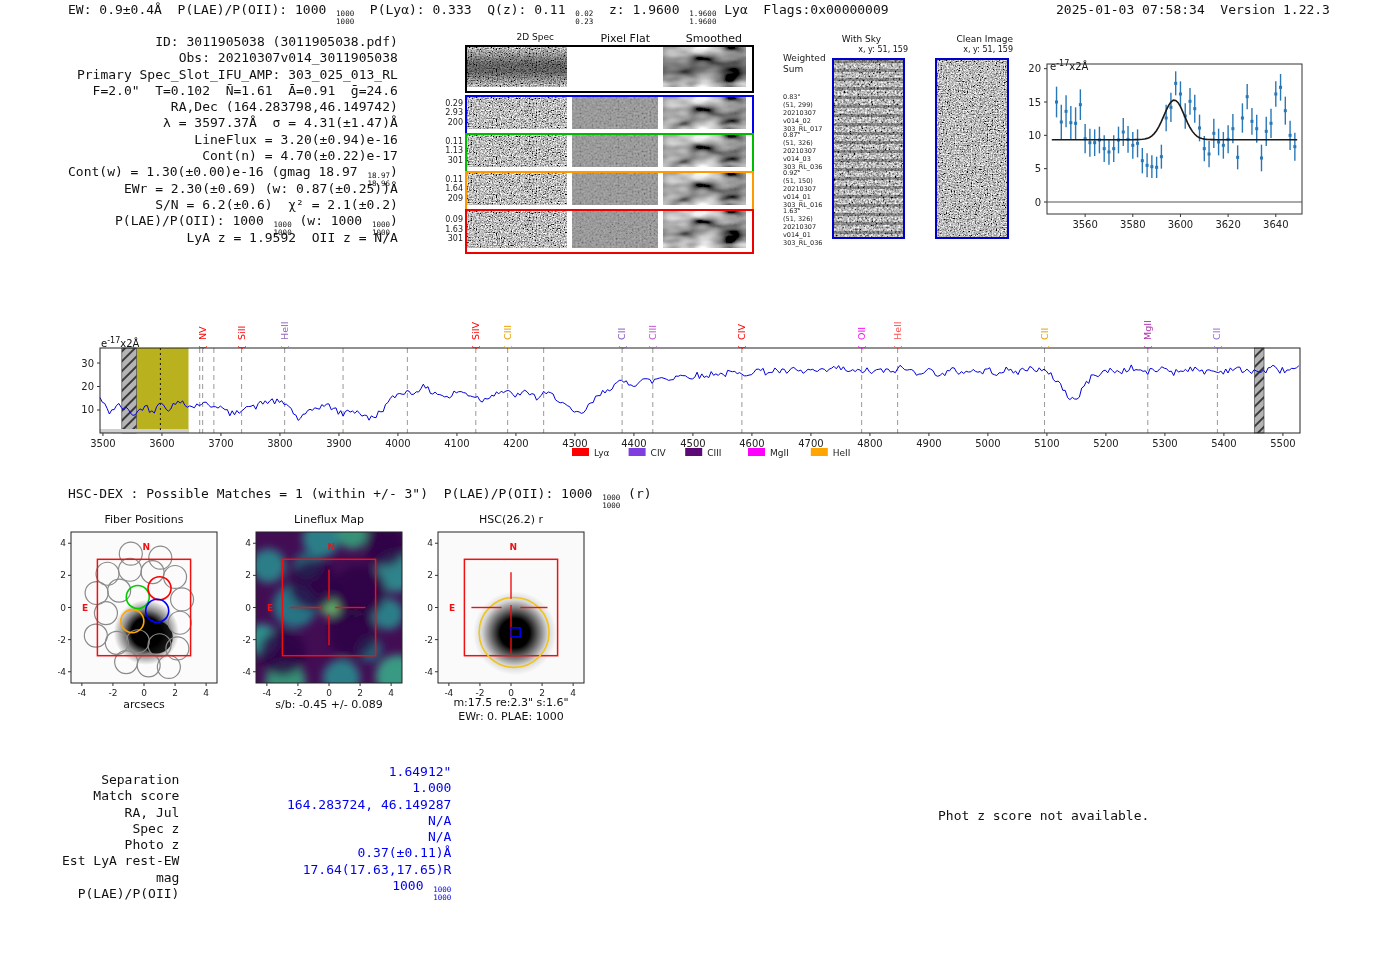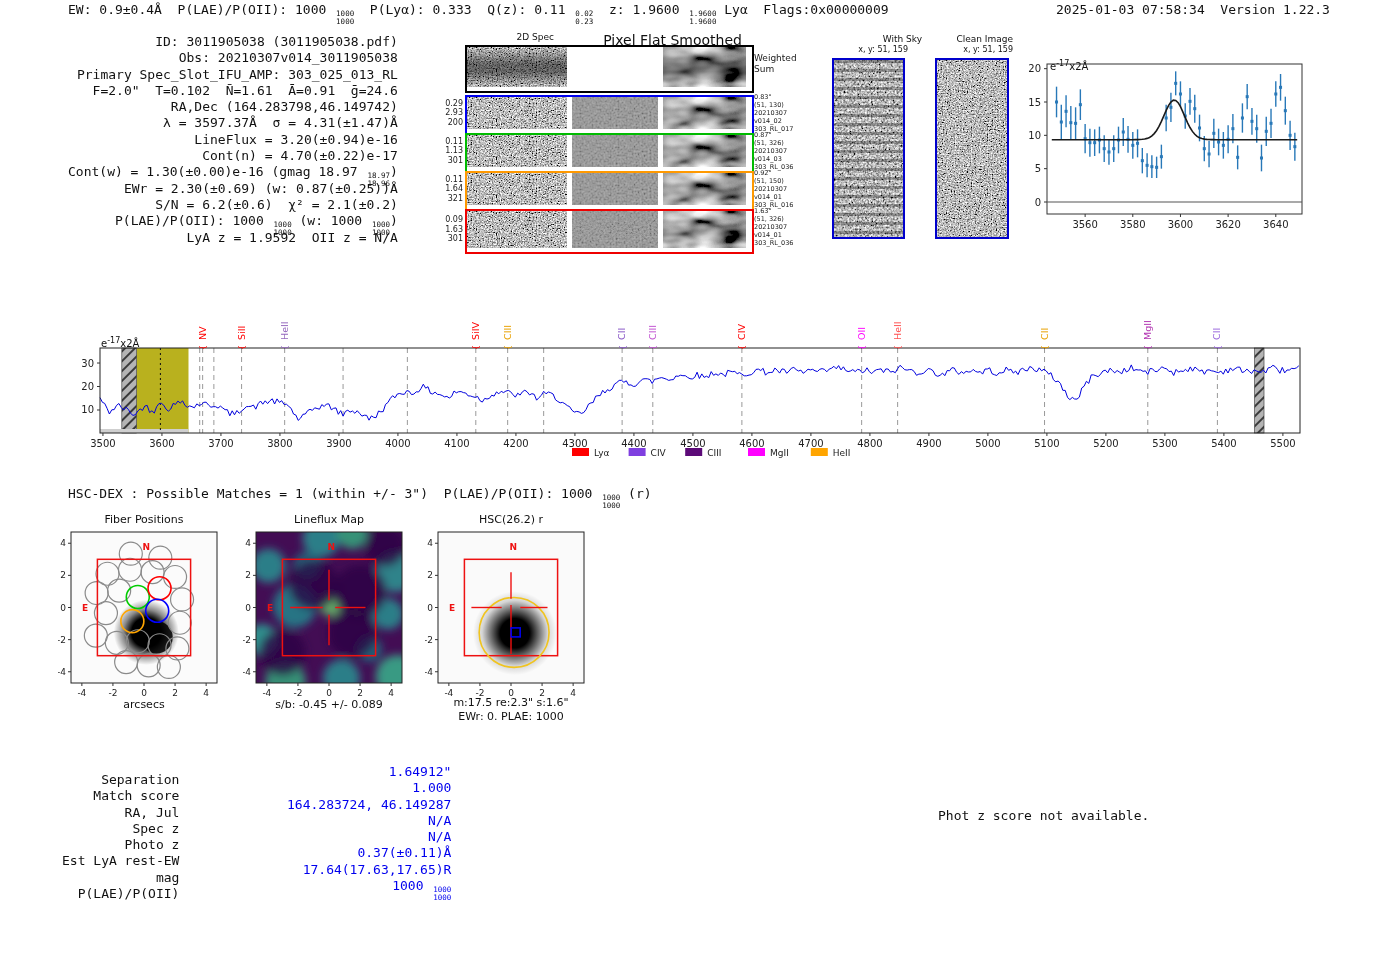--- a/index.html
+++ b/index.html
@@ -9,21 +9,21 @@
   .mono13{font-size:13px;line-height:16.3px;white-space:pre;text-align:right;}
   .mono13 .line{height:16.3px;}
   sup{font-size:8px;}
   .frac{display:inline-flex;flex-direction:column;font-size:7.5px;line-height:7.5px;vertical-align:-2px;margin-left:2px;}
   .sans{font-family:"DejaVu Sans","Liberation Sans",sans-serif;}
   .ctr{text-align:right;}
   .spec2d-row{position:absolute;display:flex;background:#fff;}
   .spec2d-cell{height:100%;}
   .cellgap{width:5px;height:100%;background:#fff;}
   .leftlab{position:absolute;width:22px;text-align:right;font-size:8px;line-height:9.5px;color:#222;font-family:"DejaVu Sans","Liberation Sans",sans-serif;}
-  .rightlab{position:absolute;width:64px;text-align:left;font-size:6.5px;line-height:8px;color:#222;font-family:"DejaVu Sans","Liberation Sans",sans-serif;}
+  .rightlab{position:absolute;width:64px;text-align:left;font-size:6.5px;line-height:8px;color:#222;font-family:"DejaVu Sans","Liberation Sans",sans-serif;padding-left:29px;}
   .skybox{position:absolute;border:2px solid #0000cc;overflow:hidden;}
   .stripes{position:absolute;left:0;top:0;width:100%;height:100%;
     background:repeating-linear-gradient(to bottom, rgba(0,0,0,0.30) 0px 3px, rgba(255,255,255,0.0) 3px 9px);}
   .bluetxt{color:#0000ee;}
   svg text{font-family:"DejaVu Sans","Liberation Sans",sans-serif;}
 </style>
 </head>
 <body>
 
 <svg width="0" height="0" style="position:absolute" aria-hidden="true">
@@ -87,22 +87,22 @@
     </pattern>
   </defs>
 </svg>
 
 <div class="abs mono13" style="left:68px;top:2px;">EW: 0.9±0.4Å  P(LAE)/P(OII): 1000 <span class="frac"><span>1000</span><span>1000</span></span>  P(Lyα): 0.333  Q(z): 0.11 <span class="frac"><span>0.02</span><span>0.23</span></span>  z: 1.9600 <span class="frac"><span>1.9600</span><span>1.9600</span></span> Lyα  Flags:0x00000009</div>
 <div class="abs mono13" style="left:1056px;top:2px;">2025-01-03 07:58:34  Version 1.22.3</div>
 
 <div class="abs mono13" style="left:68px;top:34px;" id="info-block"><div class="line">ID: 3011905038 (3011905038.pdf)</div><div class="line">Obs: 20210307v014_3011905038</div><div class="line">Primary Spec_Slot_IFU_AMP: 303_025_013_RL</div><div class="line">F=2.0"  T=0.102  N̄=1.61  Ā=0.91  ḡ=24.6</div><div class="line">RA,Dec (164.283798,46.149742)</div><div class="line">λ = 3597.37Å  σ = 4.31(±1.47)Å</div><div class="line">LineFlux = 3.20(±0.94)e-16</div><div class="line">Cont(n) = 4.70(±0.22)e-17</div><div class="line">Cont(w) = 1.30(±0.00)e-16 (gmag 18.97 <span class="frac"><span>18.97</span><span>18.96</span></span>)</div><div class="line">EWr = 2.30(±0.69) (w: 0.87(±0.25))Å</div><div class="line">S/N = 6.2(±0.6)  χ² = 2.1(±0.2)</div><div class="line">P(LAE)/P(OII): 1000 <span class="frac"><span>1000</span><span>1000</span></span> (w: 1000 <span class="frac"><span>1000</span><span>1000</span></span>)</div><div class="line">LyA z = 1.9592  OII z = N/A</div></div>
 
 <div class="abs sans ctr" style="left:478px;top:32px;width:76px;font-size:9px;">2D Spec</div>
-<div class="abs sans ctr" style="left:586px;top:32px;width:80px;font-size:14px;">Pixel Flat</div>
-<div class="abs sans ctr" style="left:662px;top:32px;width:80px;font-size:14px;">Smoothed</div>
+<div class="abs sans ctr" style="left:570px;top:32px;width:80px;font-size:11px;">Pixel Flat</div>
+<div class="abs sans ctr" style="left:662px;top:32px;width:80px;font-size:11px;">Smoothed</div>
 <div class="abs" id="spec2d-rows">
     <div class="spec2d-row" style="left: 465px; top: 45px; width: 285px; height: 44px; border: 2px solid rgb(0, 0, 0);">
       <div class="spec2d-cell" style="width: 100px;"><svg width="100" height="40">
           <rect width="100" height="40" fill="#9a9a9a" filter="url(#fGrain)"></rect>
           <rect width="100" height="40" fill="url(#gBandV)" opacity="0.6"></rect>
         </svg></div>
       <div class="cellgap"></div>
       <div class="spec2d-cell" style="width: 86px;"><svg width="86" height="40">
           <rect width="86" height="40" fill="#ffffff"></rect>
         </svg></div>
@@ -131,21 +131,21 @@
           <rect width="83" height="32" fill="url(#gBandV)" opacity="0.3"></rect>
         </svg></div>
     </div>
     <div class="leftlab" style="left: 441px; top: 98.75px;">
       <div>0.29</div>
       <div>2.93</div>
       <div>200</div>
     </div>
     <div class="rightlab" style="left: 754px; top: 93px;">
       <div>0.83"</div>
-      <div>(51, 130)</div>
+      <div>(51, 299)</div>
       <div>20210307</div>
       <div>v014_02</div>
       <div>303_RL_017</div>
     </div>
     <div class="spec2d-row" style="left: 465px; top: 133px; width: 285px; height: 36px; border: 2px solid rgb(0, 187, 0);">
       <div class="spec2d-cell" style="width: 100px;"><svg width="100" height="32">
           <rect width="100" height="32" fill="#9a9a9a" filter="url(#fGrain)"></rect>
         </svg></div>
       <div class="cellgap"></div>
       <div class="spec2d-cell" style="width: 86px;"><svg width="86" height="32">
@@ -181,21 +181,21 @@
         </svg></div>
       <div class="cellgap"></div>
       <div class="spec2d-cell" style="width: 83px;"><svg width="83" height="32">
           <rect width="83" height="32" fill="#bdbdbd" filter="url(#fSmooth)"></rect>
           <rect width="83" height="32" fill="url(#gBandV)" opacity="0.3"></rect>
         </svg></div>
     </div>
     <div class="leftlab" style="left: 441px; top: 174.75px;">
       <div>0.11</div>
       <div>1.64</div>
-      <div>321</div>
+      <div>209</div>
     </div>
     <div class="rightlab" style="left: 754px; top: 169px;">
       <div>0.92"</div>
       <div>(51, 150)</div>
       <div>20210307</div>
       <div>v014_01</div>
       <div>303_RL_016</div>
     </div>
     <div class="spec2d-row" style="left: 465px; top: 209px; width: 285px; height: 41px; border: 2px solid rgb(238, 0, 0);">
       <div class="spec2d-cell" style="width: 100px;"><svg width="100" height="37">
@@ -219,21 +219,21 @@
     </div>
     <div class="rightlab" style="left: 754px; top: 207px;">
       <div>1.63"</div>
       <div>(51, 326)</div>
       <div>20210307</div>
       <div>v014_01</div>
       <div>303_RL_036</div>
     </div>
   </div>
 
-<div class="abs sans ctr" style="left:840px;top:34px;width:82px;font-size:9px;">With Sky</div>
+<div class="abs sans ctr" style="left:799px;top:34px;width:82px;font-size:9px;">With Sky</div>
 <div class="abs sans ctr" style="left:826px;top:45px;width:82px;font-size:8px;">x, y: 51, 159</div>
 <div class="skybox" style="left:832px;top:58px;width:69px;height:177px;">
   <svg width="69" height="177">
       <rect width="69" height="177" fill="#999" filter="url(#fGrainFine)"></rect>
     </svg>
   <div class="stripes"></div>
 </div>
 <div class="abs sans ctr" style="left:929px;top:34px;width:84px;font-size:9px;">Clean Image</div>
 <div class="abs sans ctr" style="left:929px;top:45px;width:84px;font-size:8px;">x, y: 51, 159</div>
 <div class="skybox" style="left:935px;top:58px;width:70px;height:177px;">

